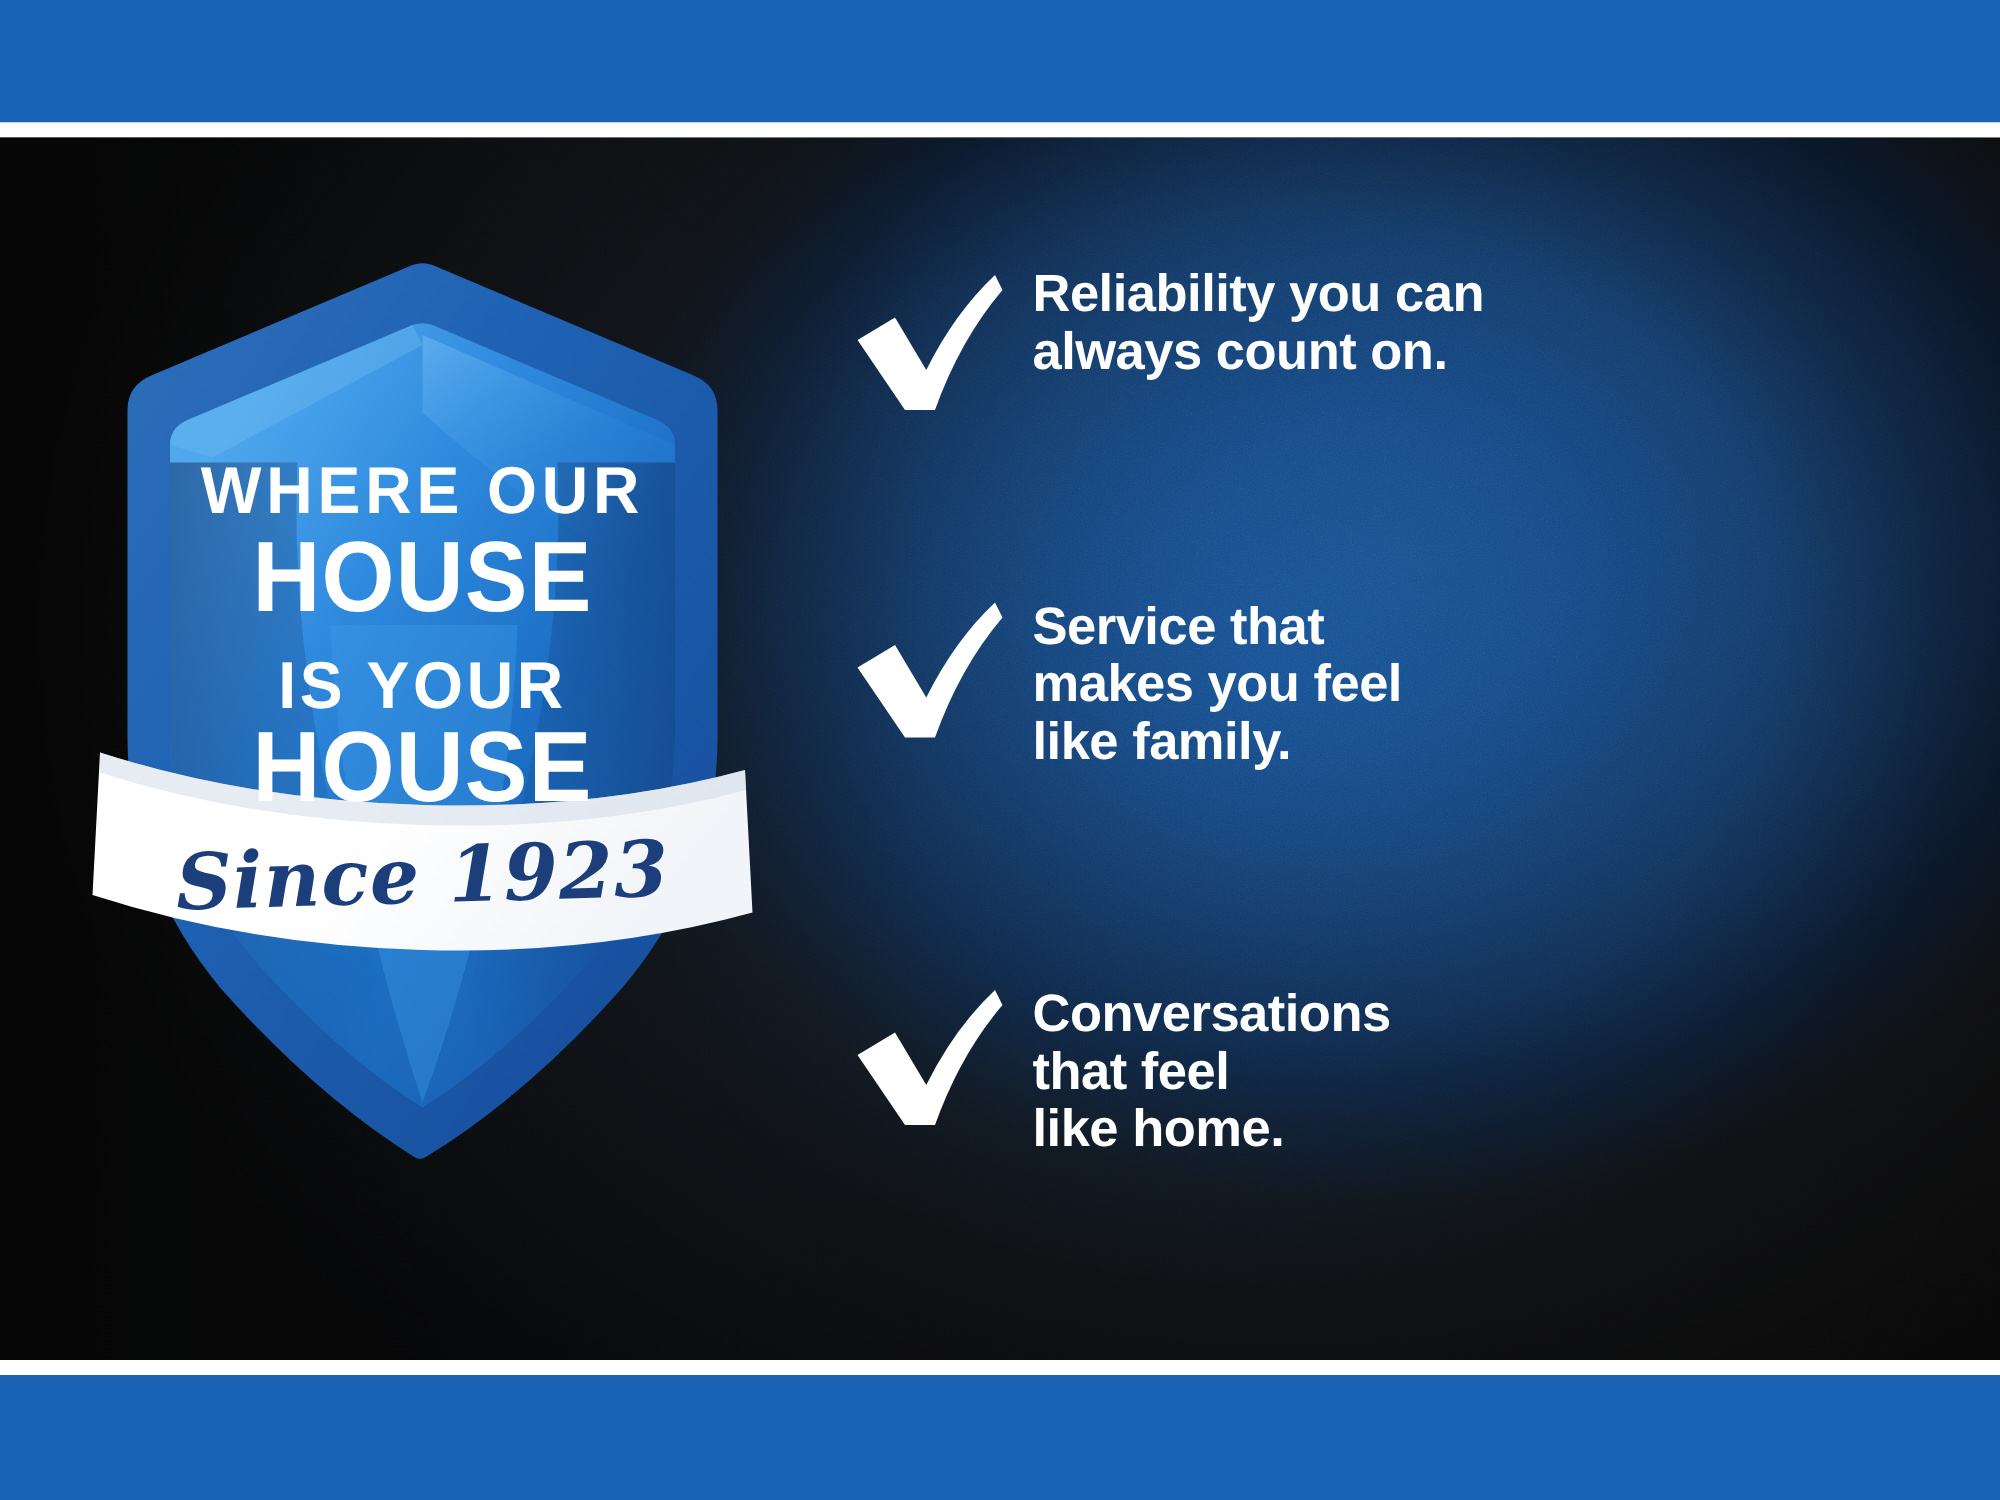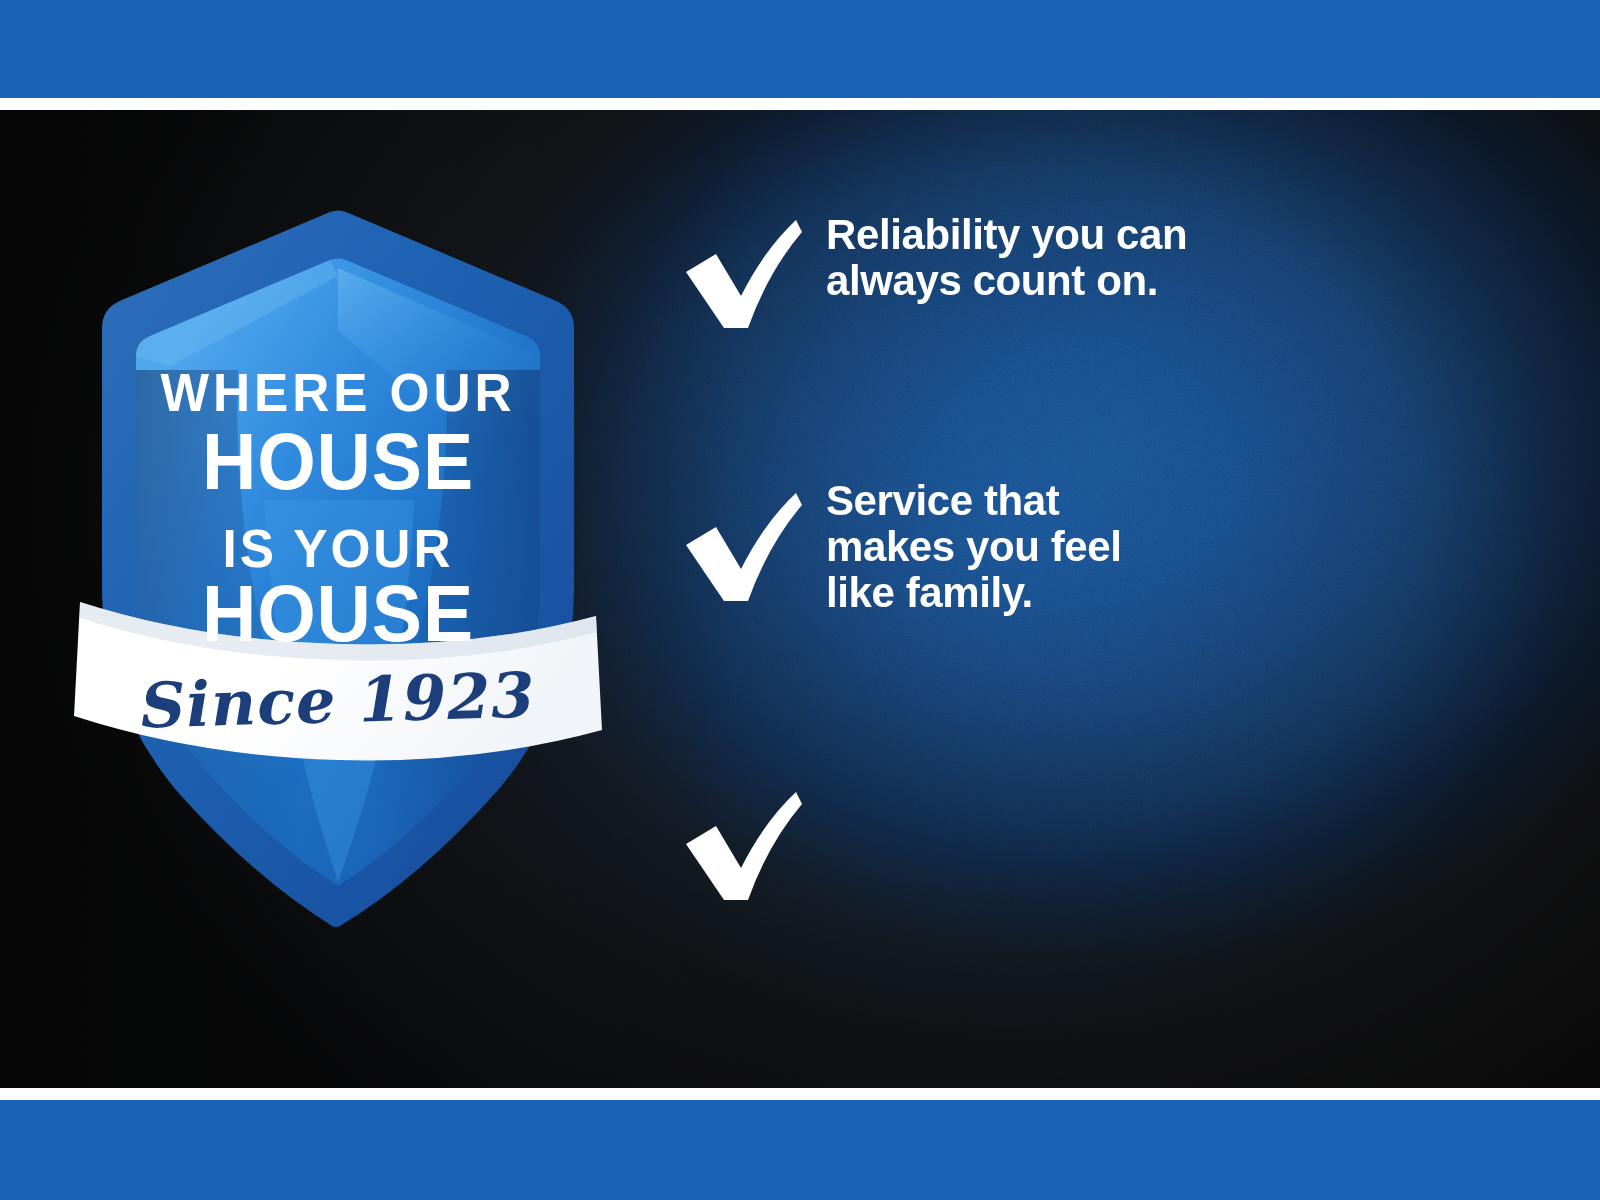--- a/index.html
+++ b/index.html
@@ -163,21 +163,21 @@
     width: 900px;
     height: 978px;
   }
   .bullet {
     position: absolute;
     left: 0;
     display: flex;
     align-items: flex-start;
   }
   .bullet-1 { top: 100px; }
-  .bullet-2 { top: 362px; align-items: center; }
+  .bullet-2 { top: 362px; }
   .bullet-3 { top: 672px; }
 
   .check-icon {
     flex: 0 0 auto;
     width: 132px;
     height: 122px;
     margin-right: 22px;
   }
   .check-icon svg { display: block; width: 100%; height: 100%; }
 
@@ -359,20 +359,23 @@
           <path d="M 14 62
                    L 44 44
                    L 69 86
                    Q 92 40 124 10
                    L 130 22
                    Q 96 62 76 118
                    L 52 118
                    Z" fill="#ffffff"></path>
         </svg>
       </span>
+      <span class="bullet-text">Conversations
+that feel
+like home.</span>
     </div>
 
   </div>
 
   <div class="gap gap-bottom"></div>
   <div class="bar bar-bottom"></div>
 
 </div>
 
 </body></html>

